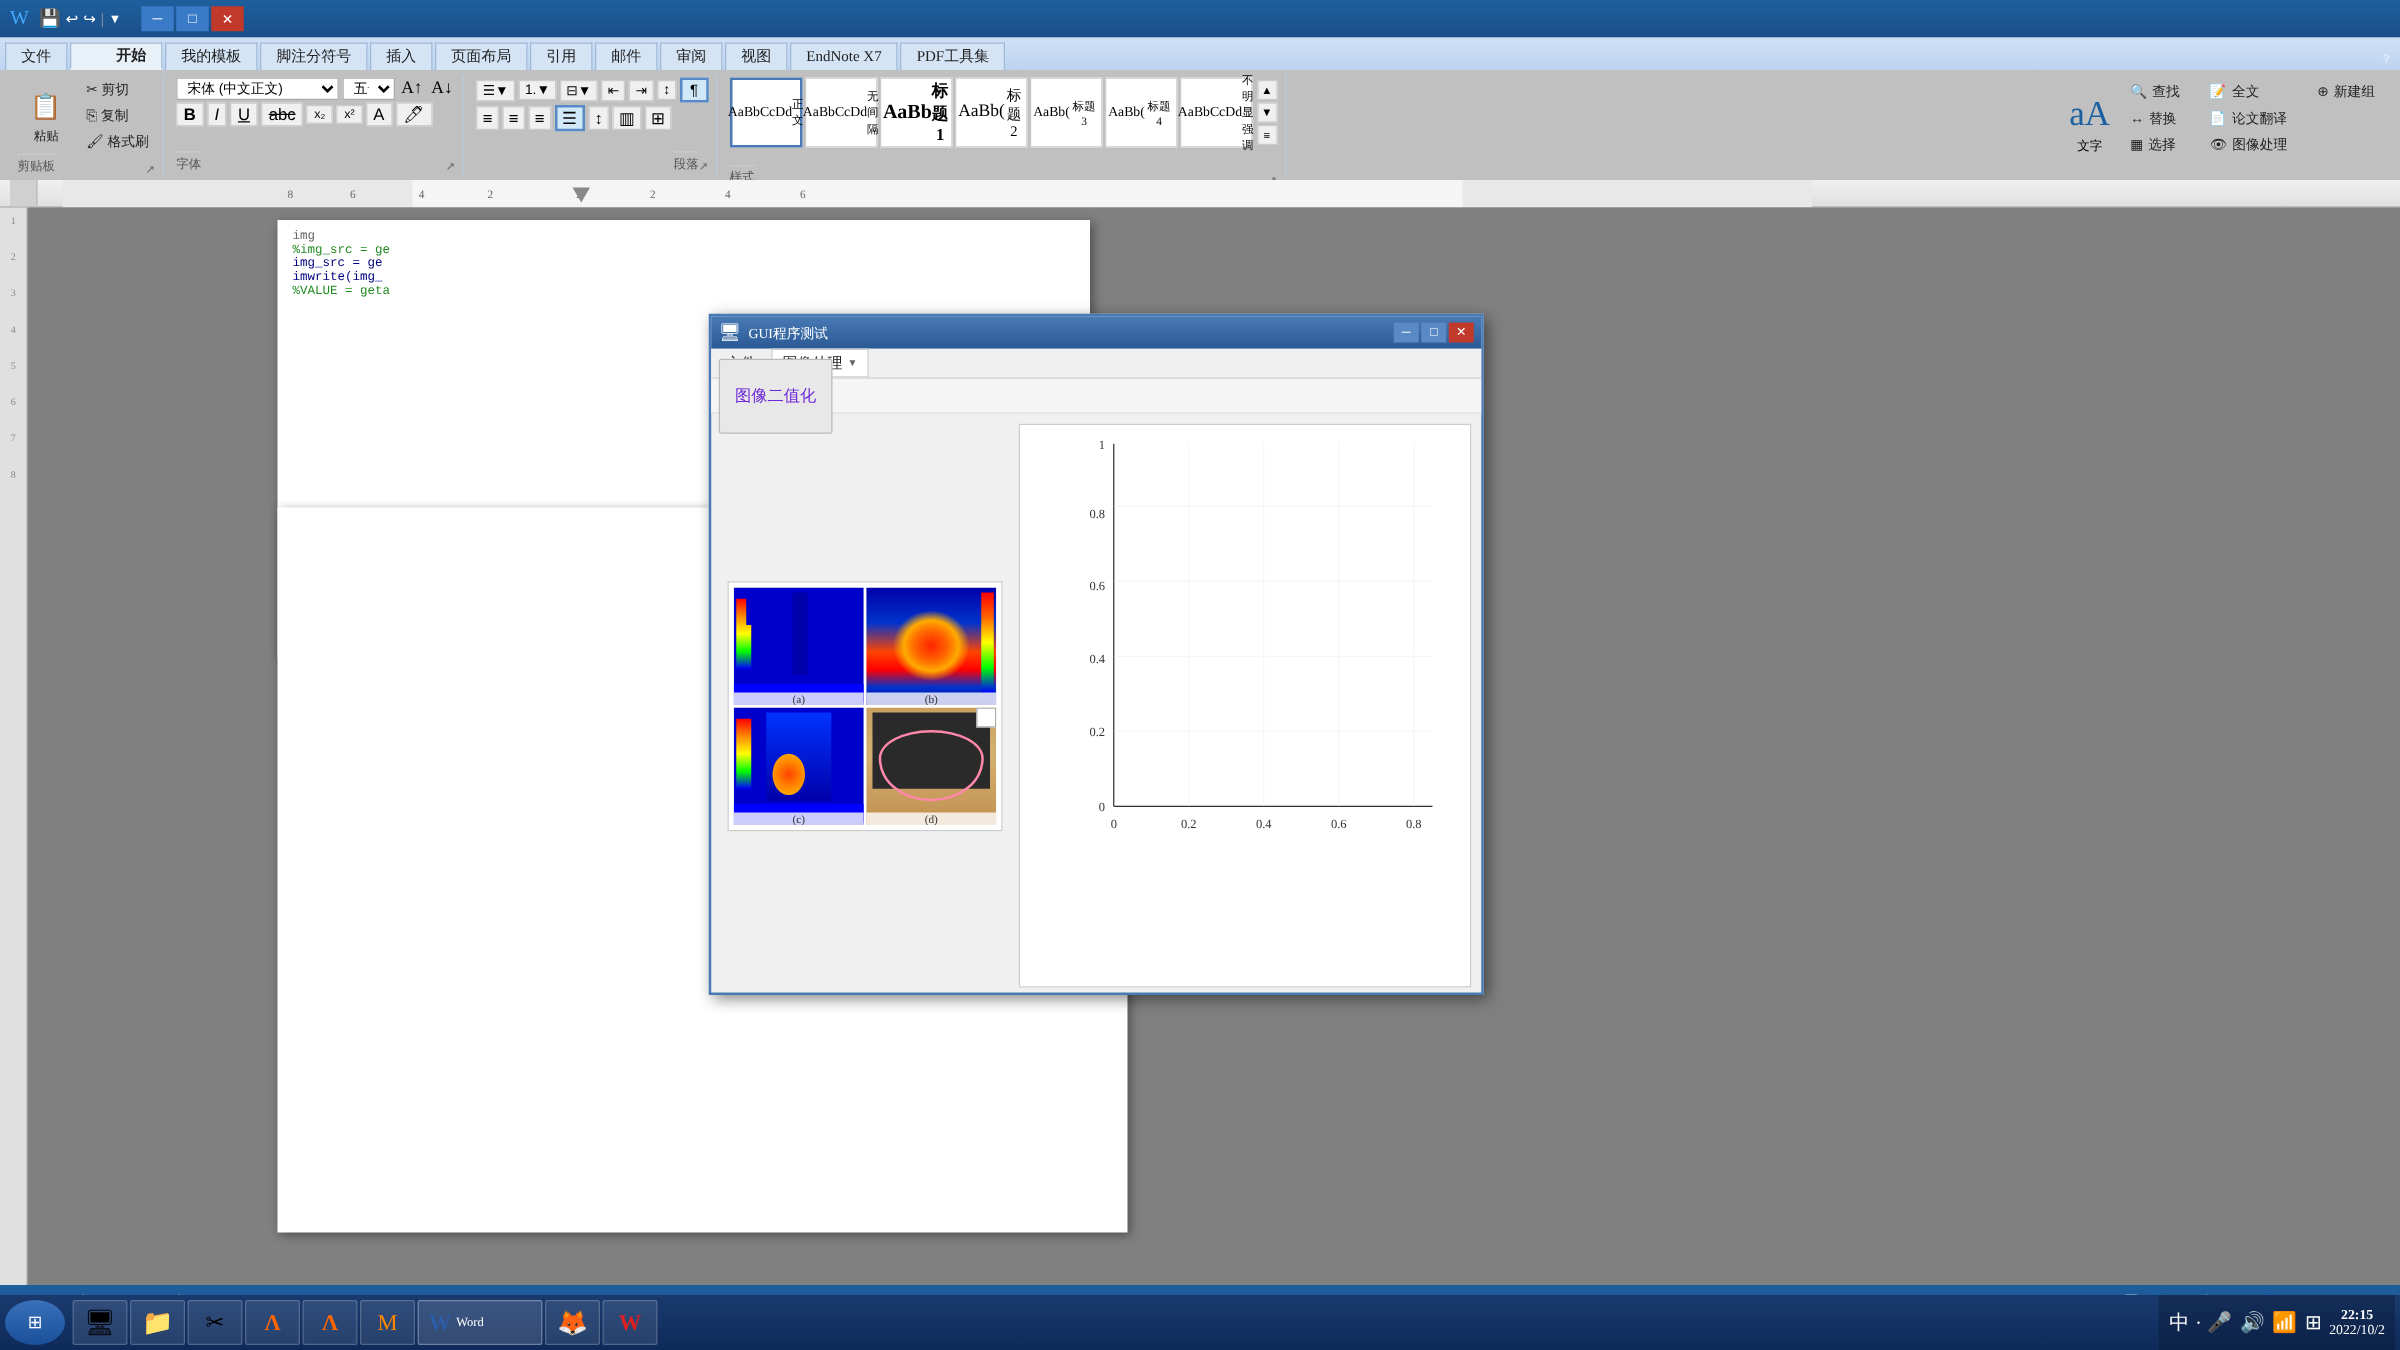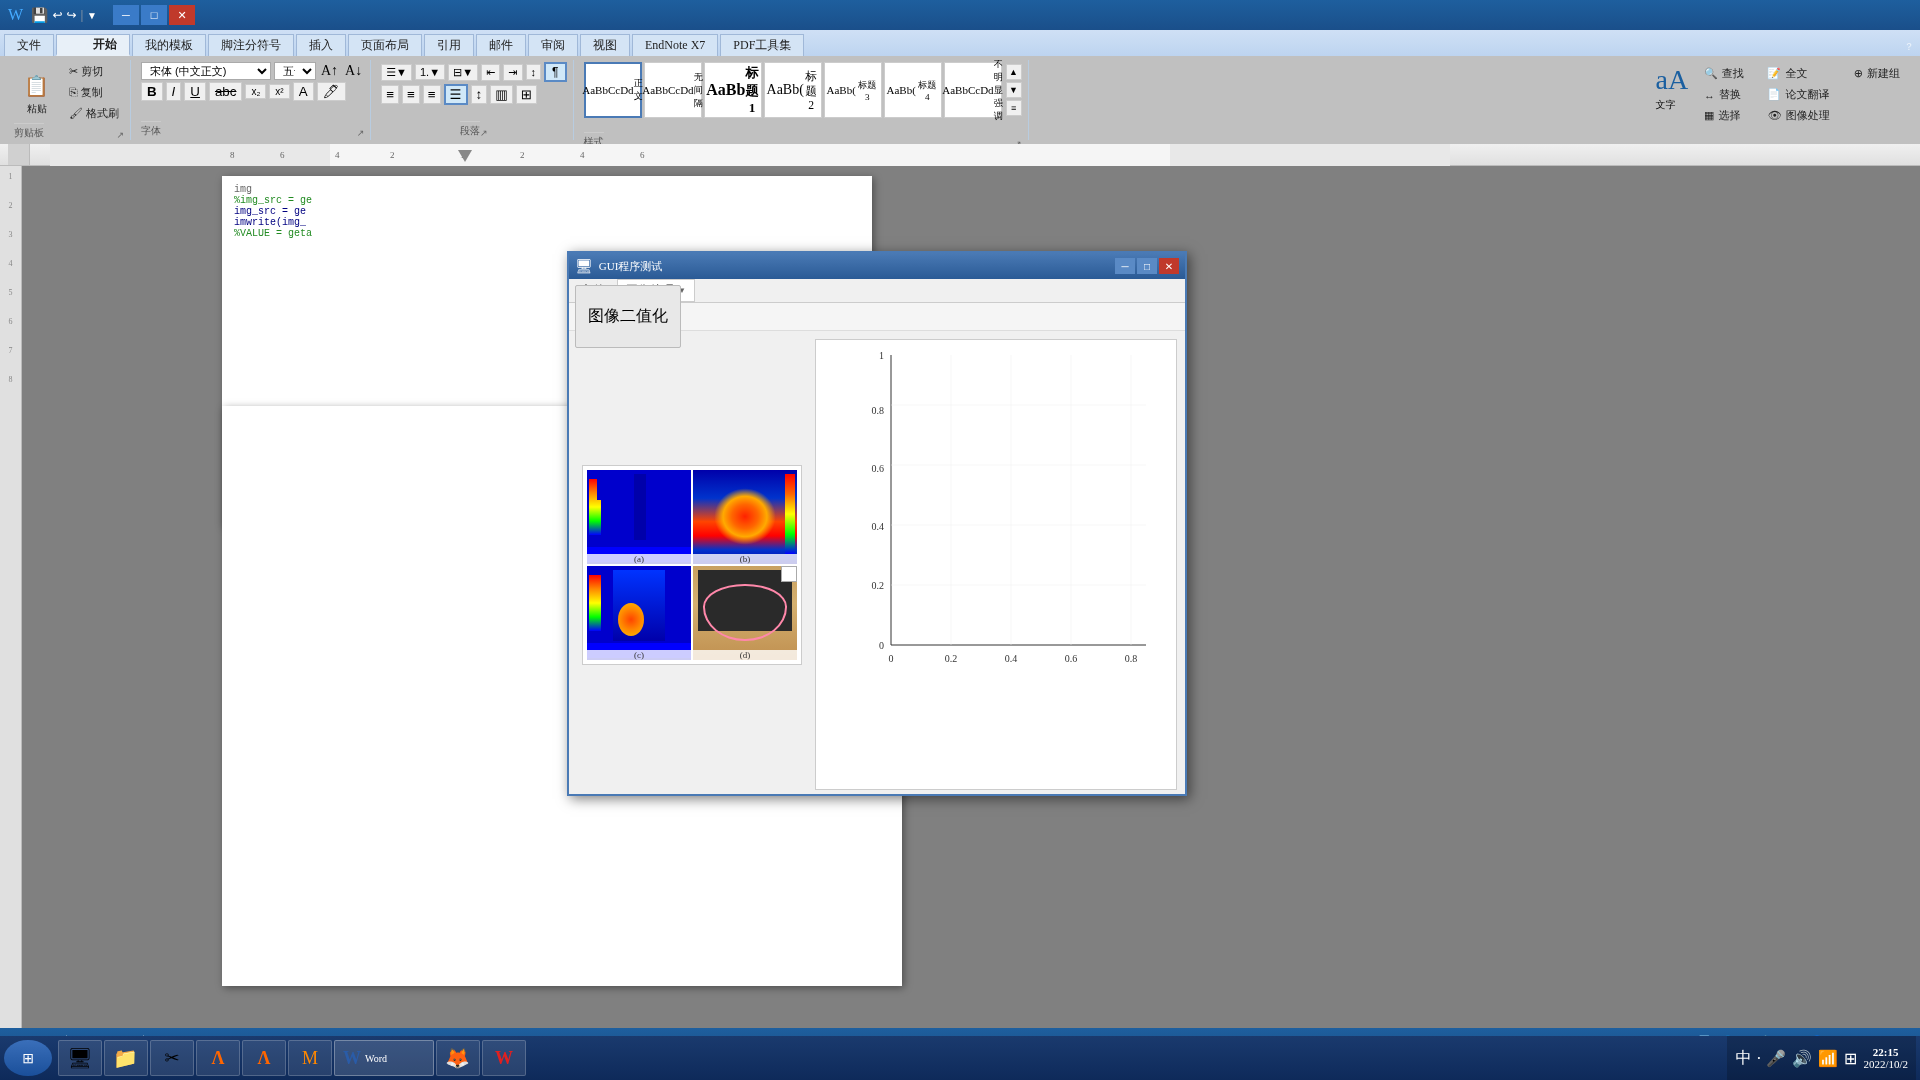--- a/index.html
+++ b/index.html
@@ -269,26 +269,26 @@
       height: 28px;
       background: #f5f5f5;
       display: flex;
       align-items: center;
       padding: 0 6px;
       border-bottom: 1px solid #ddd;
       gap: 4px;
     }
     .gui-tool-btn {
       padding: 20px 12px;
-      font-size: 16px;
+      font-size: 13px;
       cursor: pointer;
       background: #e8e8e8;
       border: 1px solid #bbb;
       border-radius: 2px;
-      color: #000000;
+      color: #6d28d9;
     }
 
     #gui-body {
       display: flex;
       height: calc(545px - 26px - 24px - 28px);
       padding: 8px;
       gap: 8px;
     }
 
     #gui-left-panel {
@@ -730,21 +730,21 @@
       <div class="font-row">
         <button style="padding:1px 4px;border:1px solid #ccc;background:#f0f0f0;cursor:pointer;">≡</button>
         <button style="padding:1px 4px;border:1px solid #ccc;background:#f0f0f0;cursor:pointer;">≡</button>
         <button style="padding:1px 4px;border:1px solid #ccc;background:#f0f0f0;cursor:pointer;">≡</button>
         <button style="padding:1px 4px;border:2px solid #5a8ac5;background:#d0e8f8;cursor:pointer;">☰</button>
         <button style="padding:1px 4px;border:1px solid #ccc;background:#f0f0f0;cursor:pointer;">↕</button>
         <button style="padding:1px 4px;border:1px solid #ccc;background:#f0f0f0;cursor:pointer;">▥</button>
         <button style="padding:1px 4px;border:1px solid #ccc;background:#f0f0f0;cursor:pointer;">⊞</button>
       </div>
     </div>
-    <div style="display:flex;align-items:center;justify-content:center;">
+    <div style="display:flex;align-items:center;justify-content:flex-end;">
       <div class="ribbon-group-label">段落</div>
       <span class="group-collapse">↗</span>
     </div>
   </div>
 
   <div class="ribbon-group" style="min-width:400px;">
     <div class="ribbon-group-content">
       <div id="style-gallery">
         <div class="style-gallery-item active">AaBbCcDd<br><small>正文</small></div>
         <div class="style-gallery-item">AaBbCcDd<br><small>无间隔</small></div>
@@ -762,21 +762,21 @@
     </div>
     <div style="display:flex;align-items:center;justify-content:space-between;margin-top:14px;">
       <div class="ribbon-group-label">样式</div>
       <span class="group-collapse">↗</span>
     </div>
   </div>
 
   <div id="ribbon-right">
     <div style="display:flex;gap:8px;">
 
-      <div style="display:flex;flex-direction:column;align-items:flex-start;gap:2px;">
+      <div style="display:flex;flex-direction:column;align-items:center;gap:2px;margin-top:12px;">
         <div style="font-size:28px;cursor:pointer;color:#1a5fa0;">aA</div>
         <span style="font-size:10px;">文字</span>
       </div>
       <div style="display:flex;flex-direction:column;gap:2px;">
         <div class="right-btn">
           <span>🔍</span>
           <span>查找</span>
         </div>
         <div class="right-btn">
           <span>↔</span>

